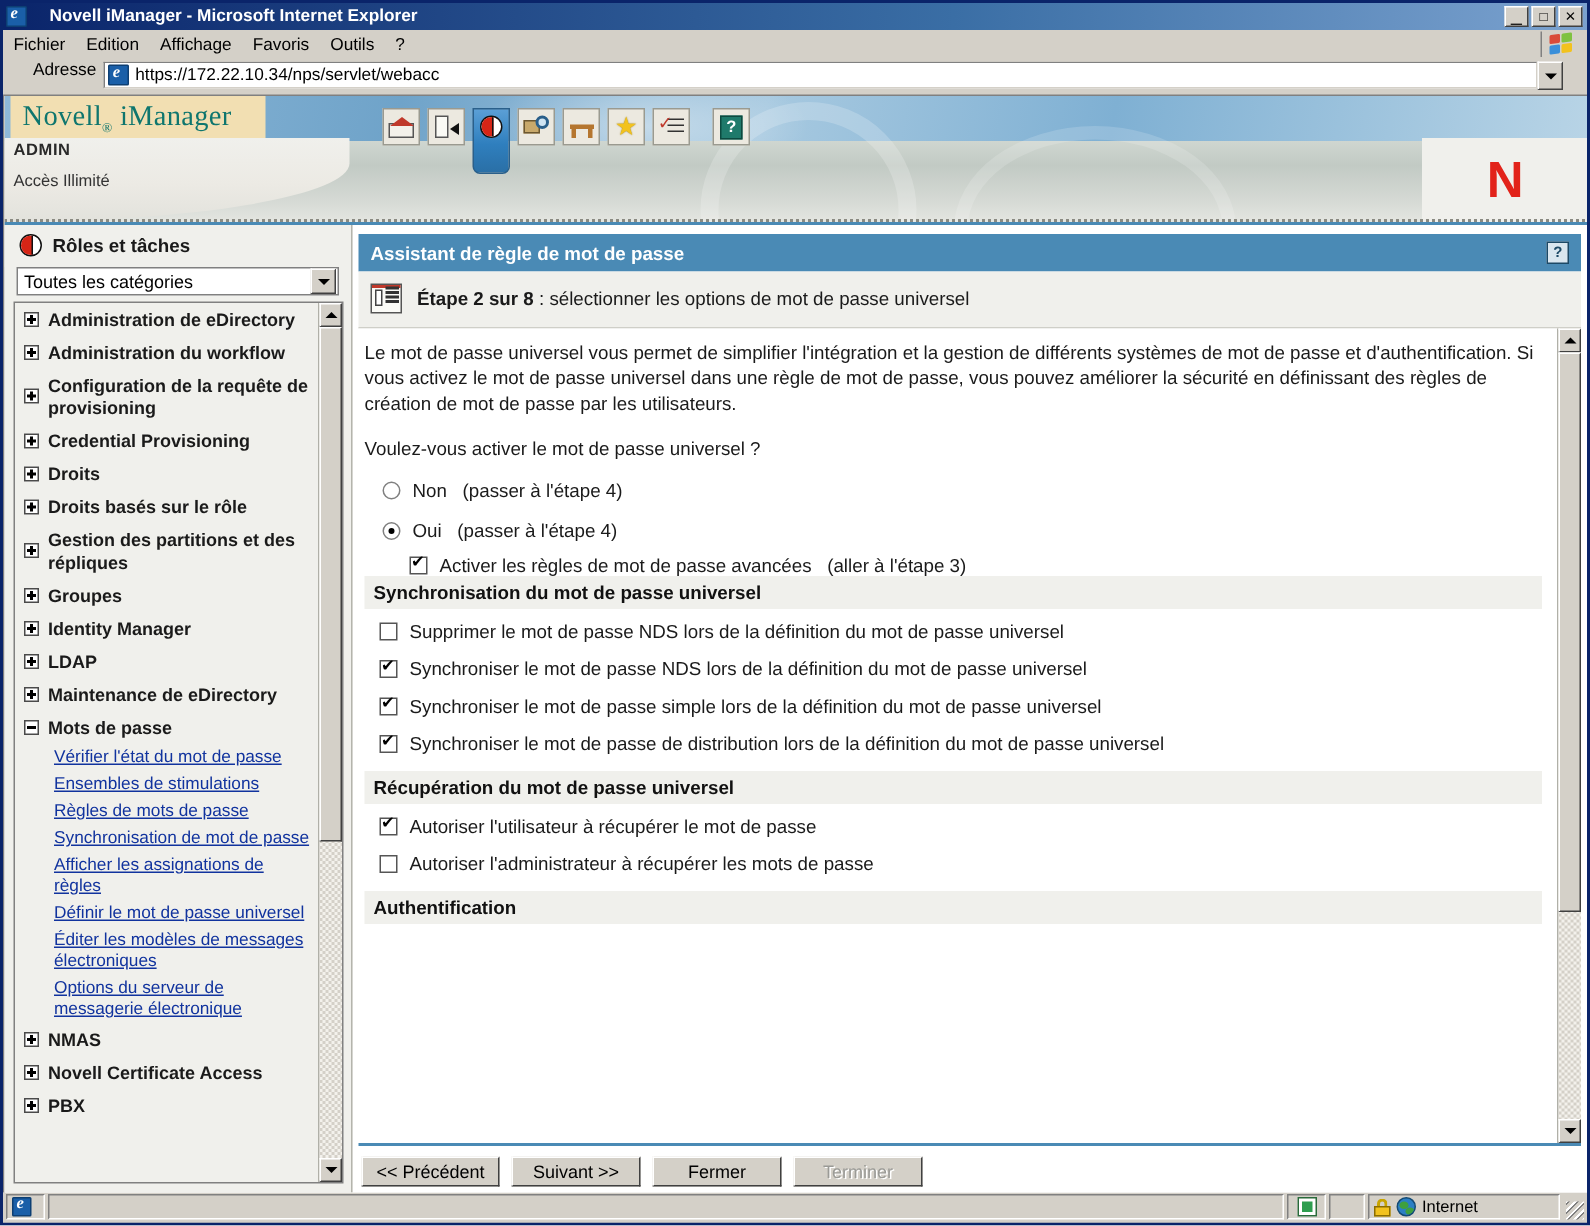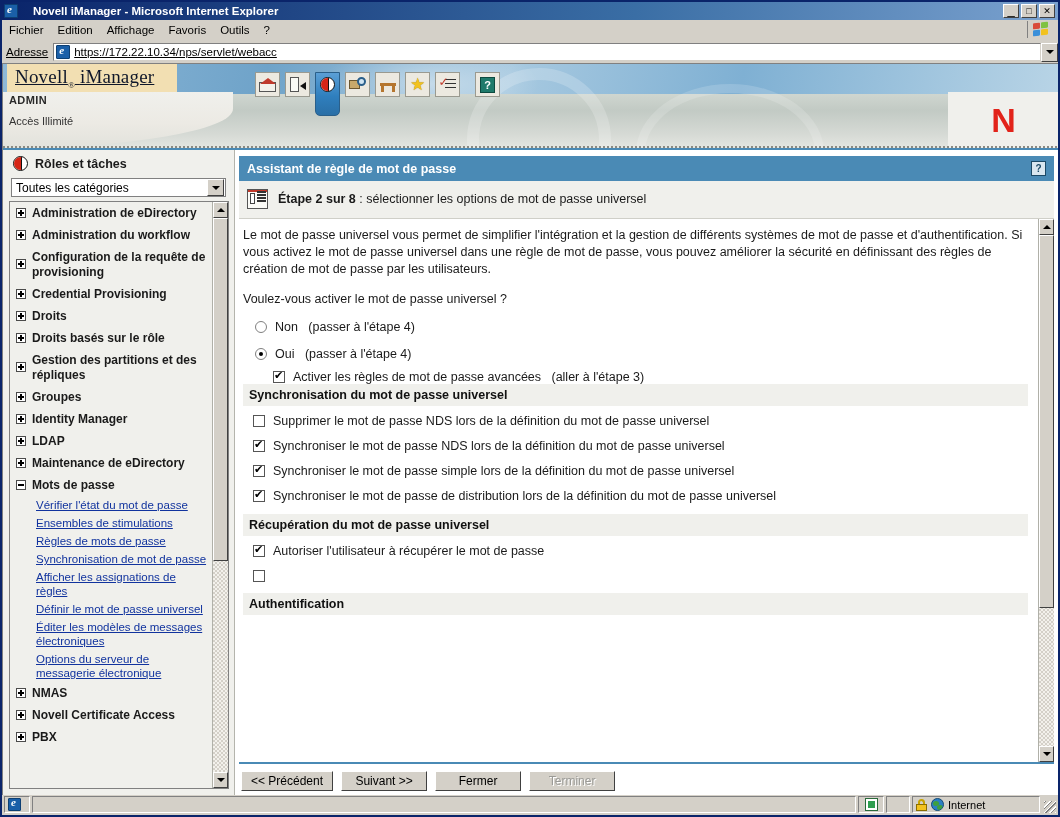--- a/index.html
+++ b/index.html
@@ -114,25 +114,24 @@
   }
   .winflag i:nth-child(1){ left:0; top:1px; background:#d94b3a; transform: skewY(-8deg);}
   .winflag i:nth-child(2){ left:8px; top:0; background:#7fc241; transform: skewY(-8deg);}
   .winflag i:nth-child(3){ left:0; top:8px; background:#3a8fd9; transform: skewY(-8deg);}
   .winflag i:nth-child(4){ left:8px; top:7px; background:#f2c21e; transform: skewY(-8deg);}
   
   .addressbar {
     height: 22px;
     background: #d4d0c8;
     display: flex;
-    align-items: center;
-    padding: 0 0;
+    align-items: flex-start;
+    padding: 0 16px;
     border-bottom: 1px solid #808080;
     flex: 0 0 auto;
-    text-decoration: underline;
   }
   .addr-label { font-size: 11.5px; padding: 0 5px 0 4px; }
   .addr-field {
     flex: 1;
     height: 18px;
     background: #fff;
     border: 1px solid #808080;
     border-right-color: #d4d0c8;
     border-bottom-color: #d4d0c8;
     display: flex;
@@ -207,21 +206,21 @@
     position: absolute; left: 4px; top: 0;
     width: 170px; height: 28px;
     background: #f2dfb2;
     display: flex; align-items: center;
     padding-left: 8px;
     box-sizing: border-box;
     z-index: 3;
   }
   .novell-logo-box .nv {
     font-family: "Liberation Serif", serif;
-    font-size: 19px; color: #0f172a; letter-spacing: .2px; text-decoration: underline;
+    font-size: 19px; color: #0f766e; letter-spacing: .2px;
   }
   .novell-logo-box .nv sub { font-size: 9px; }
   .admin-block {
     position: absolute; left: 6px; top: 30px;
     z-index: 3;
   }
   .admin-name { font-size: 11px; font-weight: bold; color: #2a2a2a; letter-spacing: .4px;}
   .admin-access { font-size: 11px; color: #333; margin-top: 9px; }
   .admin-curve {
     position: absolute; left: 0; top: 28px; width: 230px; height: 56px;
@@ -823,20 +822,21 @@
               <span class="opt-label">Synchroniser le mot de passe de distribution lors de la définition du mot de passe universel</span>
             </div>
 
             <div class="section-head">Récupération du mot de passe universel</div>
             <div class="chk-row">
               <span class="cbox checked"></span>
               <span class="opt-label">Autoriser l'utilisateur à récupérer le mot de passe</span>
             </div>
             <div class="chk-row">
               <span class="cbox"></span>
+              <span class="opt-label">Autoriser l'administrateur à récupérer les mots de passe</span>
             </div>
 
             <div class="section-head">Authentification</div>
 
           </div>
 
           <div class="sb-scroll">
             <div class="sbar-btn">
                 <span class="arrow-up"></span>
               </div>

